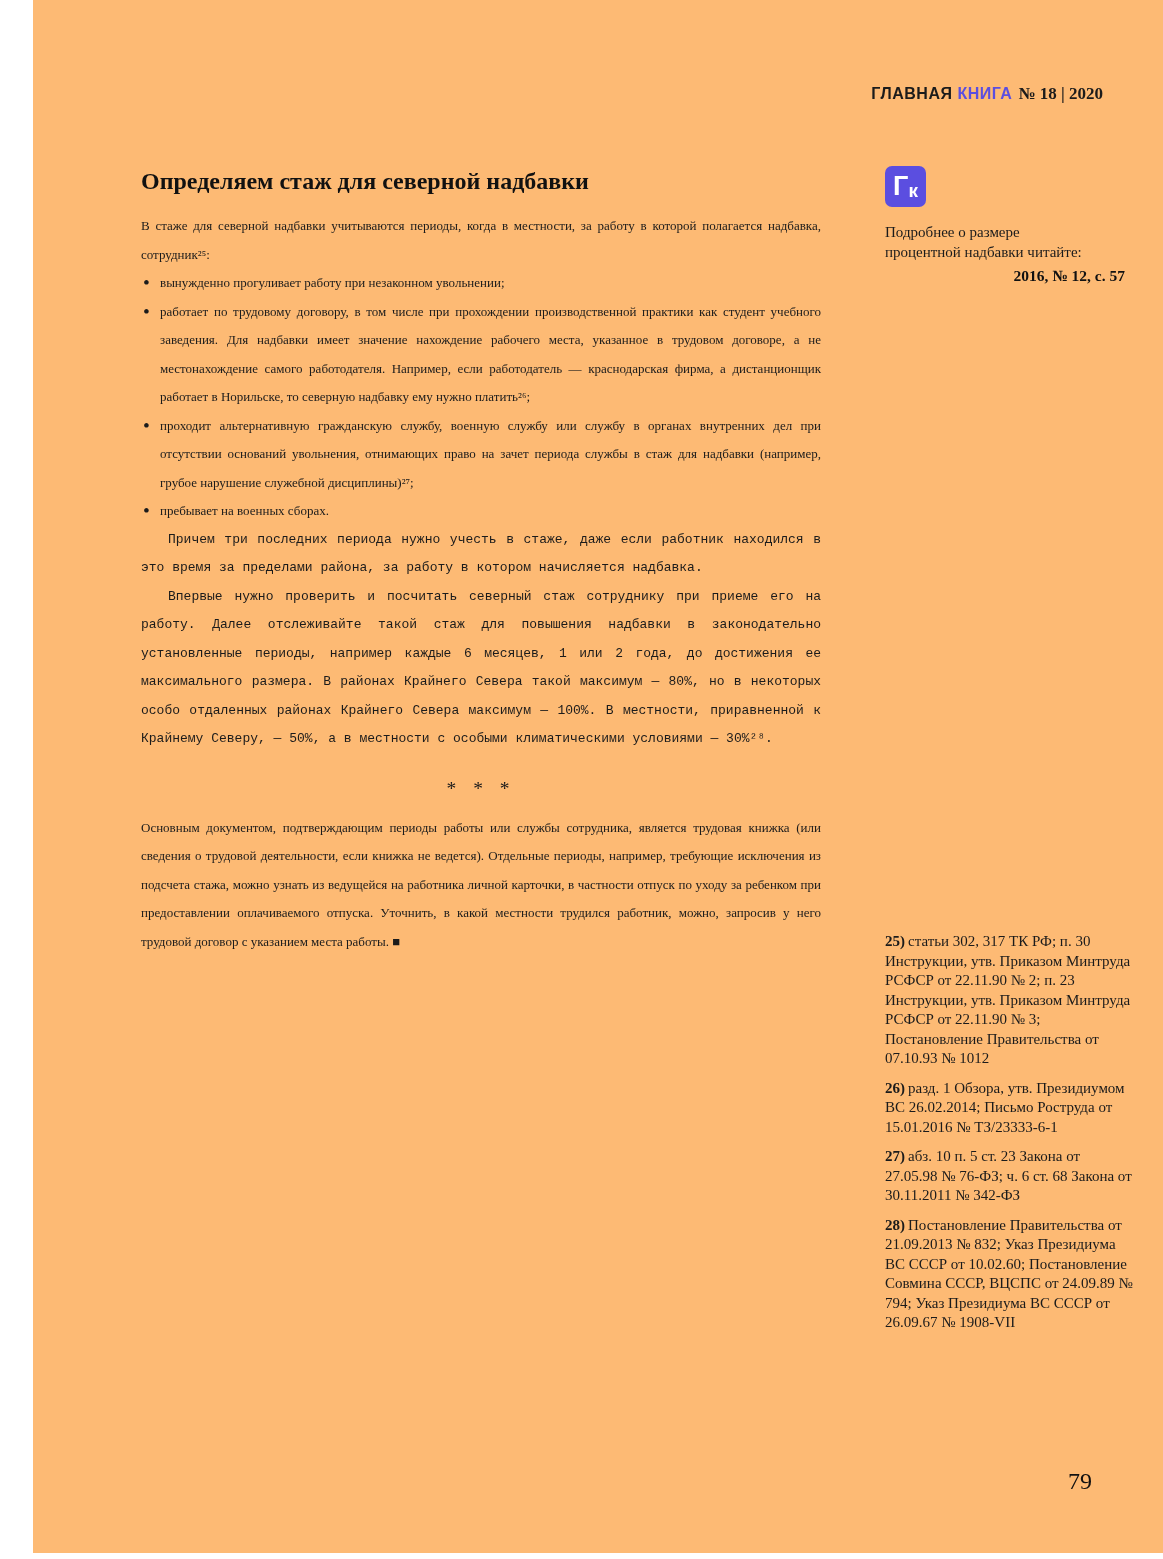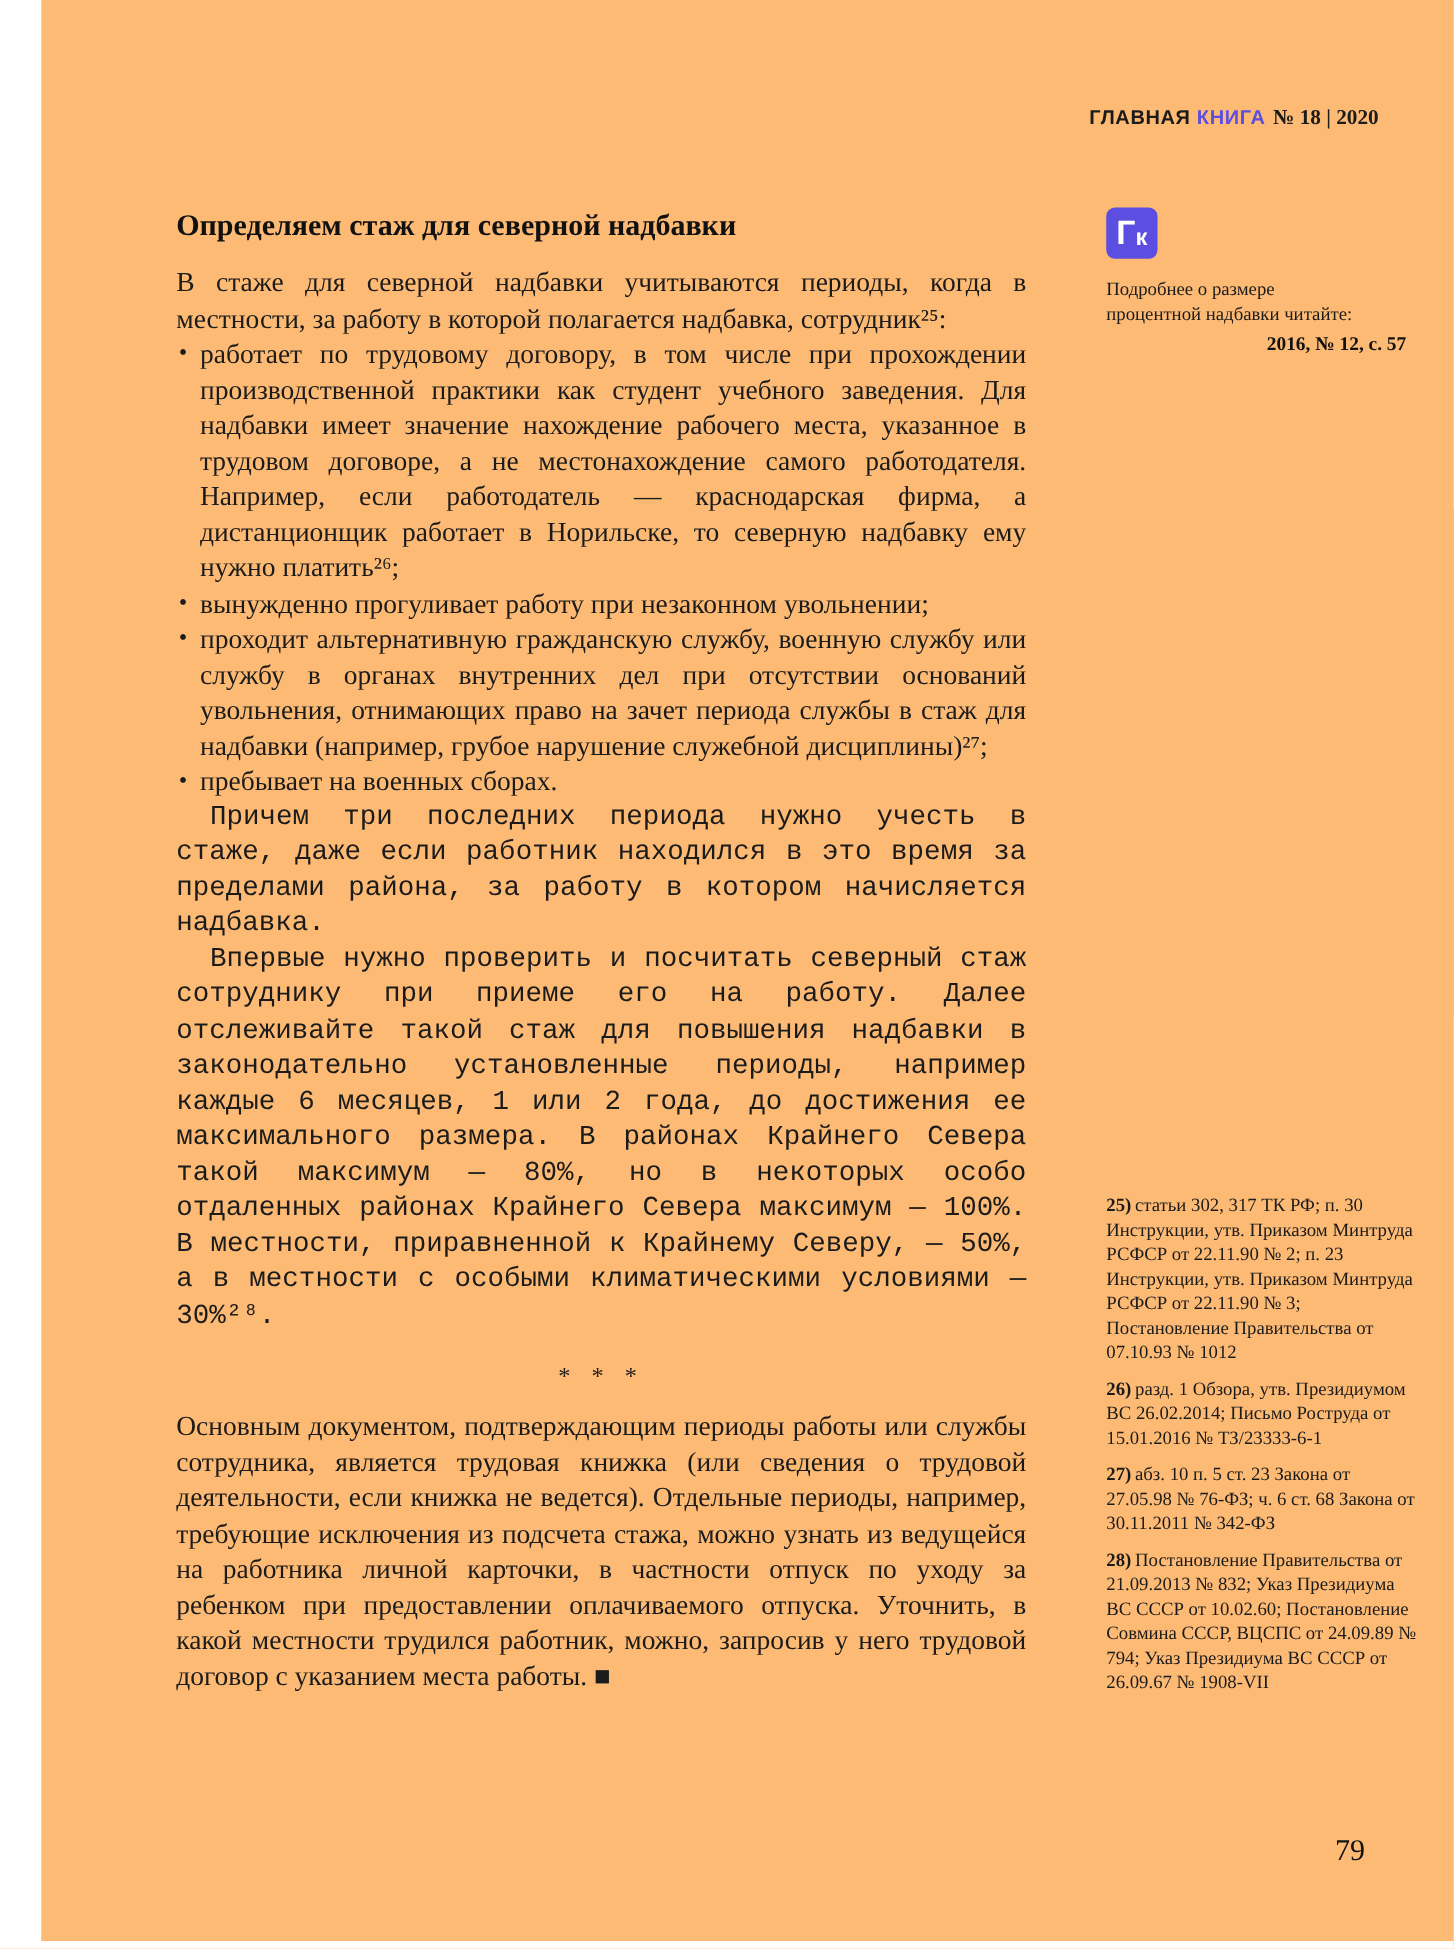--- a/index.html
+++ b/index.html
@@ -49,21 +49,21 @@
   }
   .article h1 {
     margin: 0 0 16px 0;
     font-size: 24px;
     line-height: 30px;
     font-weight: bold;
     color: #111;
   }
   .article p, .article li {
     margin: 0;
-    font-size: 22px;
+    font-size: 13px;
     line-height: 28.5px;
     text-align: justify;
   }
   ul.bullets {
     margin: 0;
     padding: 0;
     list-style: none;
   }
   ul.bullets li {
     position: relative;
@@ -123,21 +123,21 @@
     line-height: 20px;
     font-weight: bold;
     color: #111;
     text-align: right;
   }
 
   
   .footnotes {
     position: absolute;
     left: 852px;
-    top: 956px;
+    top: 932px;
     width: 248px;
   }
   .fn {
     margin: 0 0 10px 0;
     font-size: 15px;
     line-height: 19.5px;
     color: #1b1b1b;
   }
   .fn b { margin-right: 3px; }
 
@@ -156,22 +156,22 @@
 <div class="page">
 
   <header class="masthead">
     <span class="m-bold">ГЛАВНАЯ</span><span class="m-accent">КНИГА</span><span class="m-issue">№ 18 | 2020</span>
   </header>
 
   <main class="article">
     <h1>Определяем стаж для северной надбавки</h1>
     <p>В стаже для северной надбавки учитываются периоды, когда в местности, за работу в которой полагается надбавка, сотрудник²⁵:</p>
     <ul class="bullets">
+      <li>вынужденно прогуливает работу при незаконном увольнении;</li>
       <li>работает по трудовому договору, в том числе при прохождении производственной практики как студент учебного заведения. Для надбавки имеет значение нахождение рабочего места, указанное в трудовом договоре, а не местонахождение самого работодателя. Например, если работодатель — краснодарская фирма, а дистанционщик работает в Норильске, то северную надбавку ему нужно платить²⁶;</li>
-      <li>вынужденно прогуливает работу при незаконном увольнении;</li>
       <li>проходит альтернативную гражданскую службу, военную службу или службу в органах внутренних дел при отсутствии оснований увольнения, отнимающих право на зачет периода службы в стаж для надбавки (например, грубое нарушение служебной дисциплины)²⁷;</li>
       <li>пребывает на военных сборах.</li>
     </ul>
     <p class="indent">Причем три последних периода нужно учесть в стаже, даже если работник находился в это время за пределами района, за работу в котором начисляется надбавка.</p>
     <p class="indent">Впервые нужно проверить и посчитать северный стаж сотруднику при приеме его на работу. Далее отслеживайте такой стаж для повышения надбавки в законодательно установленные периоды, например каждые 6 месяцев, 1 или 2 года, до достижения ее максимального размера. В районах Крайнего Севера такой максимум — 80%, но в некоторых особо отдаленных районах Крайнего Севера максимум — 100%. В местности, приравненной к Крайнему Северу, — 50%, а в местности с особыми климатическими условиями — 30%²⁸.</p>
     <div class="separator">* * *</div>
     <p>Основным документом, подтверждающим периоды работы или службы сотрудника, является трудовая книжка (или сведения о трудовой деятельности, если книжка не ведется). Отдельные периоды, например, требующие исключения из подсчета стажа, можно узнать из ведущейся на работника личной карточки, в частности отпуск по уходу за ребенком при предоставлении оплачиваемого отпуска. Уточнить, в какой местности трудился работник, можно, запросив у него трудовой договор с указанием места работы. ■</p>
   </main>
 
   <aside class="sidebar">

